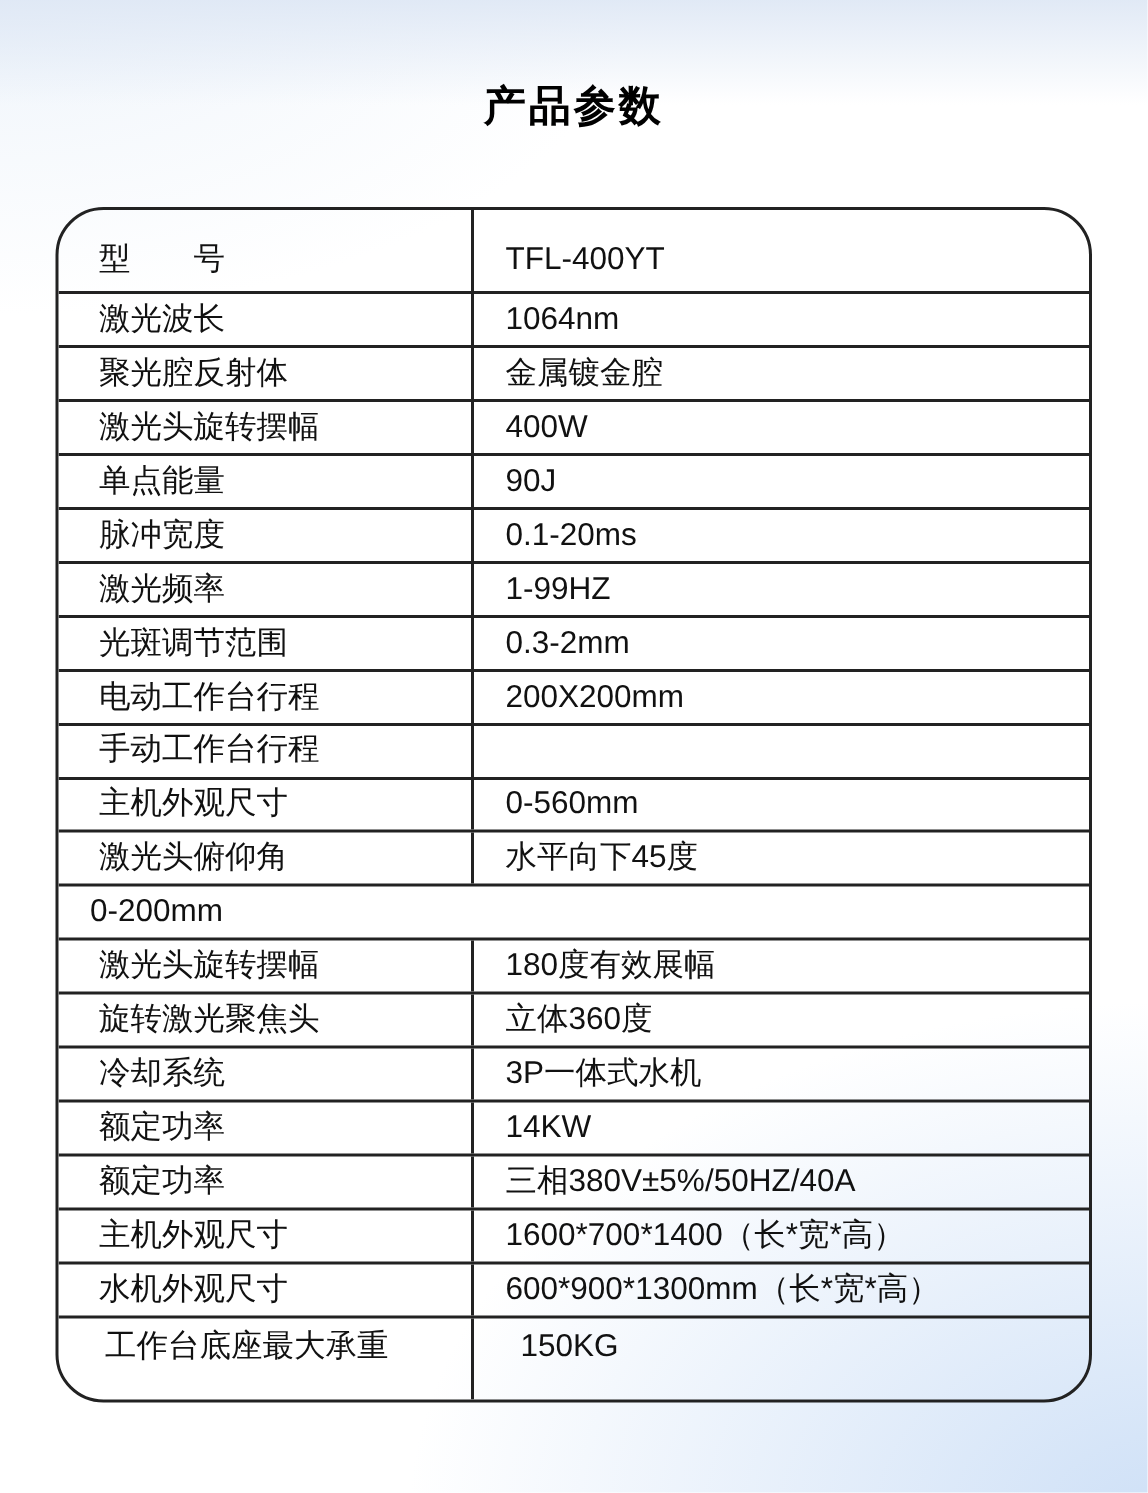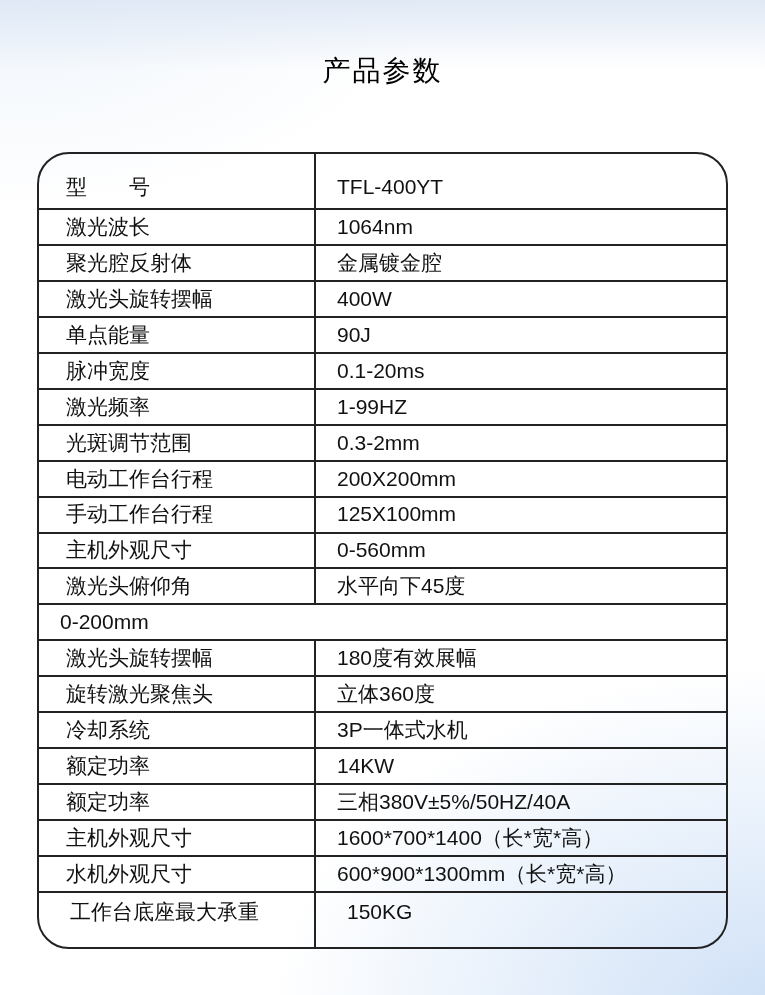--- a/index.html
+++ b/index.html
@@ -21,29 +21,29 @@
   }
 
   .page-title {
     position: absolute;
     top: 52px;
     left: 0;
     width: 100%;
     margin: 0;
     text-align: center;
     font-size: 28px;
-    font-weight: 400;
+    font-weight: 700;
     letter-spacing: 2px;
     color: #000000;
   }
 
   .spec-table {
     position: absolute;
     left: 37px;
-    top: 152px;
+    top: 138px;
     width: 691px;
     height: 797px;
     box-sizing: border-box;
     border: 2px solid #222222;
     border-radius: 32px;
     overflow: hidden;
     display: grid;
     grid-template-rows: 54px repeat(19, 1fr) 56px;
     background: transparent;
   }
@@ -114,21 +114,20 @@
     <div class="row">
       <div class="cell label">光斑调节范围</div>
       <div class="cell value">0.3-2mm</div>
     </div>
     <div class="row">
       <div class="cell label">电动工作台行程</div>
       <div class="cell value">200X200mm</div>
     </div>
     <div class="row">
       <div class="cell label">手动工作台行程</div>
-      <div class="cell value">125X100mm</div>
     </div>
     <div class="row">
       <div class="cell label">主机外观尺寸</div>
       <div class="cell value">0-560mm</div>
     </div>
     <div class="row">
       <div class="cell label">激光头俯仰角</div>
       <div class="cell value">水平向下45度</div>
     </div>
     <div class="row">

